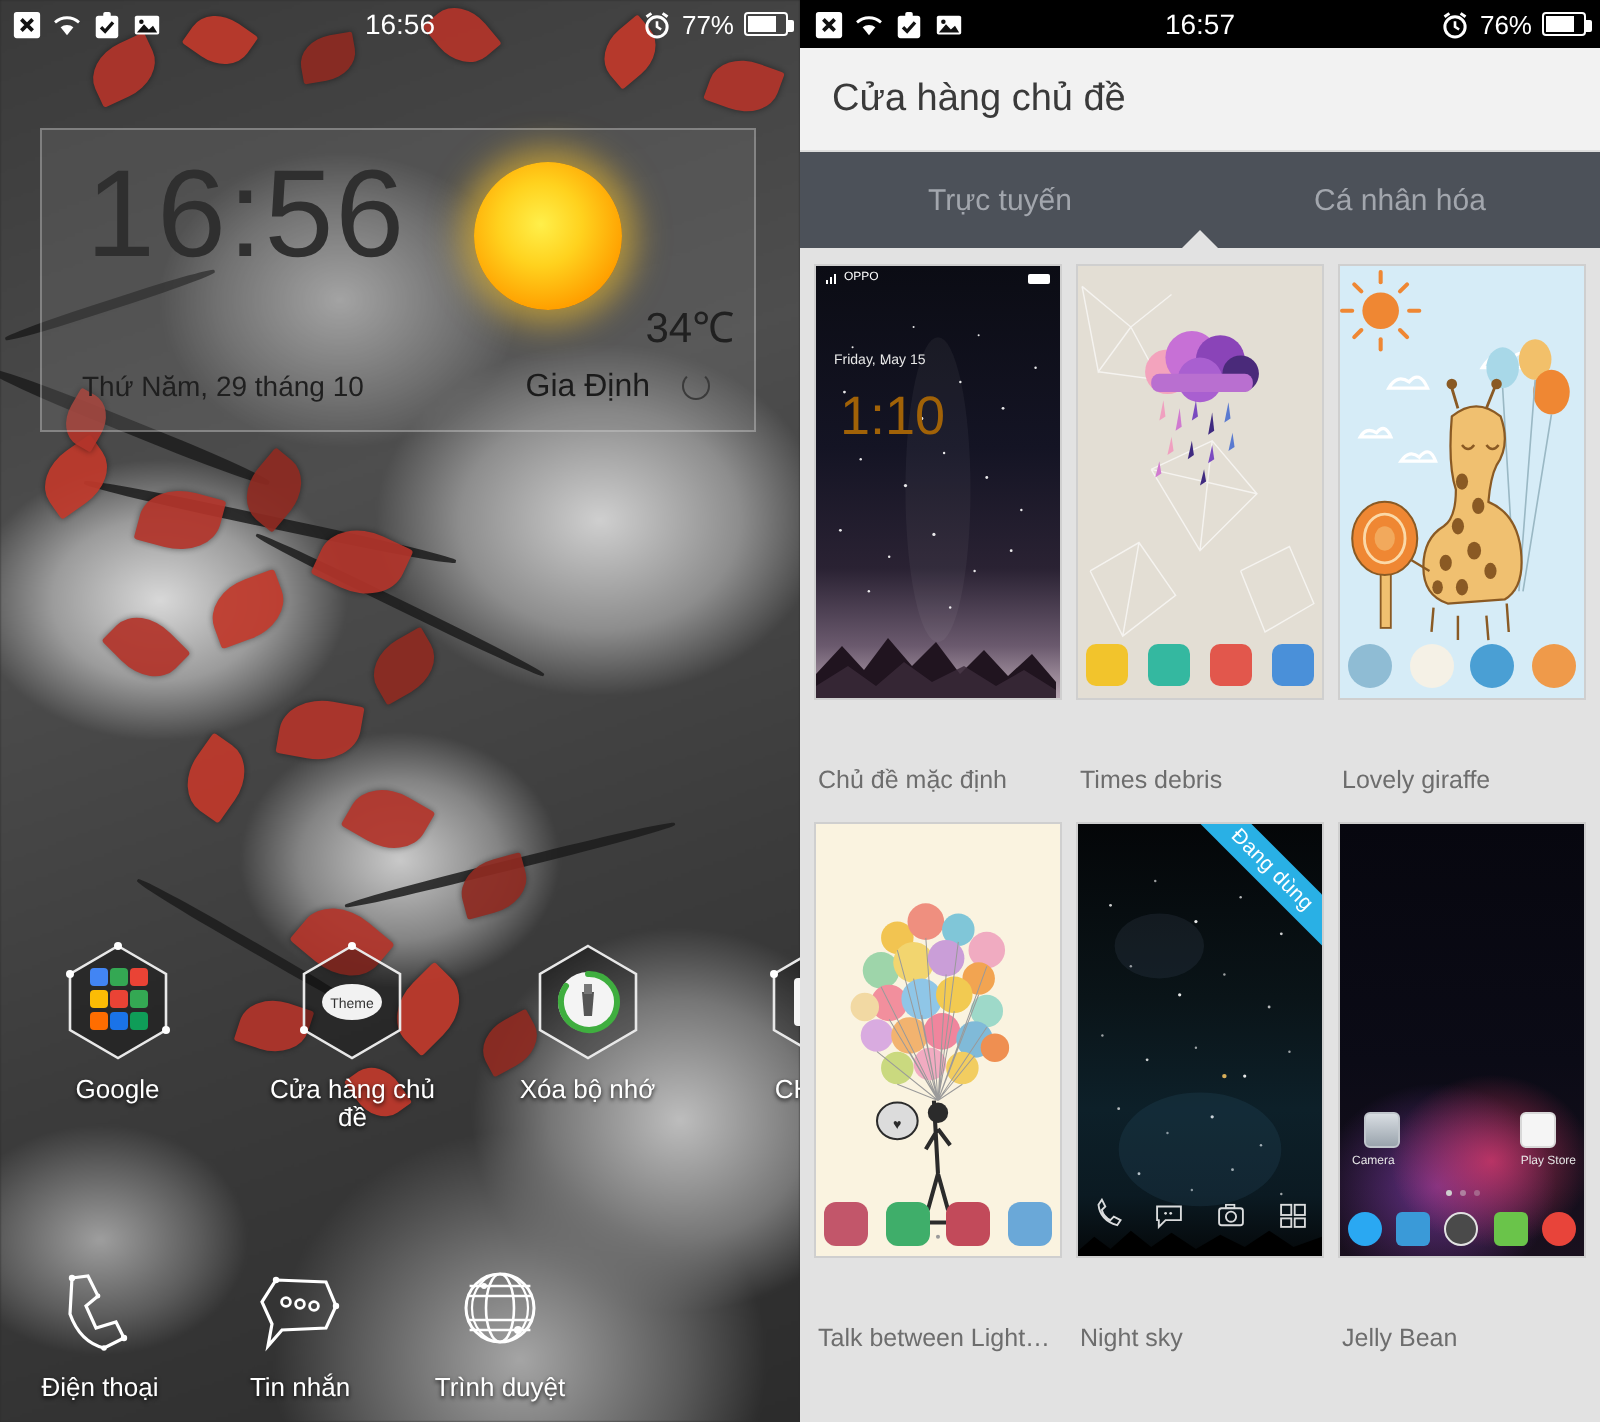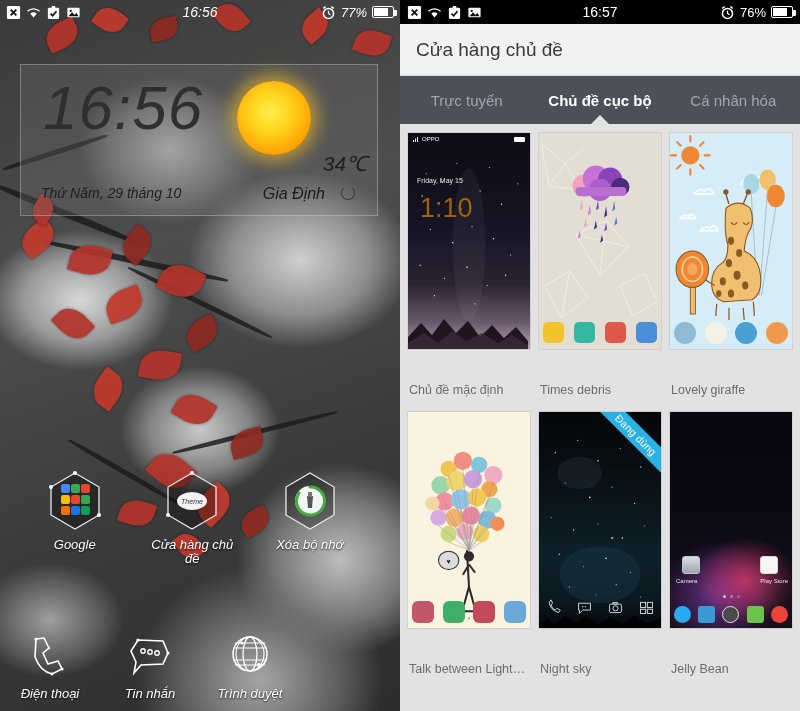--- a/index.html
+++ b/index.html
@@ -1,21 +1,21 @@
 <!DOCTYPE html>
 <html><head>
 <meta charset="utf-8">
 <style>
   * { margin:0; padding:0; box-sizing:border-box; }
   html,body { width:800px; height:711px; overflow:hidden; background:#000;
               font-family:"Liberation Sans", sans-serif; }
   #root { position:relative; width:800px; height:711px; display:flex; }
 
   
-  .phone-left { position:relative; width:400px; height:711px; overflow:hidden; background:#2a2a2a;font-style:italic; }
+  .phone-left { position:relative; width:400px; height:711px; overflow:hidden; background:#2a2a2a; }
 
   .wall { position:absolute; inset:0; }
   .wall-base {
     position:absolute; inset:0;
     background:
       radial-gradient(ellipse 120px 90px at 80px 300px, #d8d8d8 0%, #9b9b9b 45%, rgba(80,80,80,0) 78%),
       radial-gradient(ellipse 140px 110px at 300px 260px, #cfcfcf 0%, #8d8d8d 50%, rgba(70,70,70,0) 80%),
       radial-gradient(ellipse 100px 80px at 200px 430px, #c9c9c9 0%, #848484 50%, rgba(60,60,60,0) 80%),
       radial-gradient(ellipse 130px 120px at 340px 560px, #bdbdbd 0%, #767676 50%, rgba(50,50,50,0) 80%),
       radial-gradient(ellipse 90px 70px at 50px 620px, #9e9e9e 0%, #5c5c5c 55%, rgba(40,40,40,0) 82%),
@@ -50,21 +50,21 @@
             color:#2f2f2f; letter-spacing:1px; line-height:1; }
   .w-date { position:absolute; left:20px; bottom:14px; font-size:14px; color:#1f1f1f; }
   .w-sun { position:absolute; right:66px; top:16px; width:74px; height:74px; border-radius:50%;
            background:radial-gradient(circle at 45% 42%, #ffef4a 0%, #ffd21e 35%, #ffa000 72%, #ff8f00 100%);
            box-shadow:0 0 16px 7px rgba(255,200,40,.55); }
   .w-temp { position:absolute; right:10px; top:84px; font-size:21px; color:#202020; }
   .w-city { position:absolute; right:52px; bottom:12px; font-size:16px; color:#1b1b1b; }
   .w-refresh { position:absolute; right:22px; bottom:15px; width:14px; height:14px;
                border:1.8px solid #3a3a3a; border-radius:50%; border-top-color:transparent; }
 
-  .apps { position:absolute; left:16px; top:470px; width:470px; z-index:30;
+  .apps { position:absolute; left:0; top:470px; width:470px; z-index:30;
           display:grid; grid-template-columns:repeat(4,1fr); }
   .app { display:flex; flex-direction:column; align-items:center; }
   .app-ico { width:62px; height:62px; position:relative; }
   .hexframe { position:absolute; inset:0; }
   .app-lbl { margin-top:6px; font-size:13px; color:#fff; text-align:center; line-height:1.1;
              text-shadow:0 1px 2px rgba(0,0,0,.85); width:92px; }
 
   .dock { position:absolute; left:0; bottom:10px; width:400px; z-index:30;
           display:grid; grid-template-columns:repeat(4,1fr); }
   .dock-item { display:flex; flex-direction:column; align-items:center;text-align:right; }
@@ -378,21 +378,20 @@
           </span>
       </div>
     </div>
 
     <div class="r-header">
       <div class="r-title">Cửa hàng chủ đề</div>
     </div>
 
     <div class="tabbar">
       <div class="tab">Trực tuyến</div>
-      <div class="tab active">Chủ đề cục bộ</div>
       <div class="tab">Cá nhân hóa</div>
       <div class="tab-arrow"></div>
     </div>
 
     <div class="grid">
 
       <div class="card">
         <div class="thumb">
           <div class="t-night"></div>
           <svg class="t-stars" viewBox="0 0 120 218">

